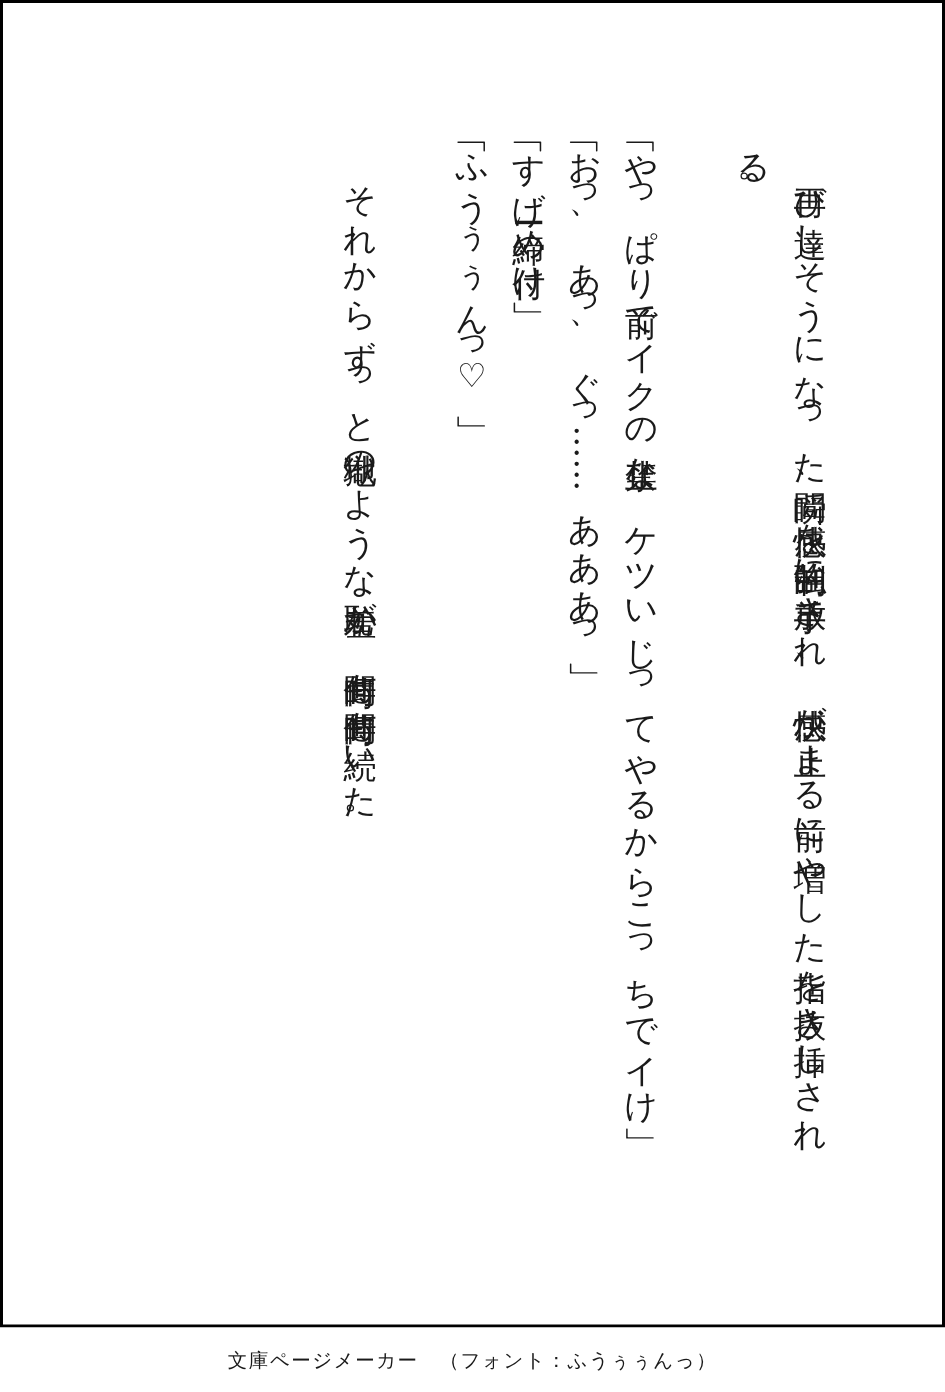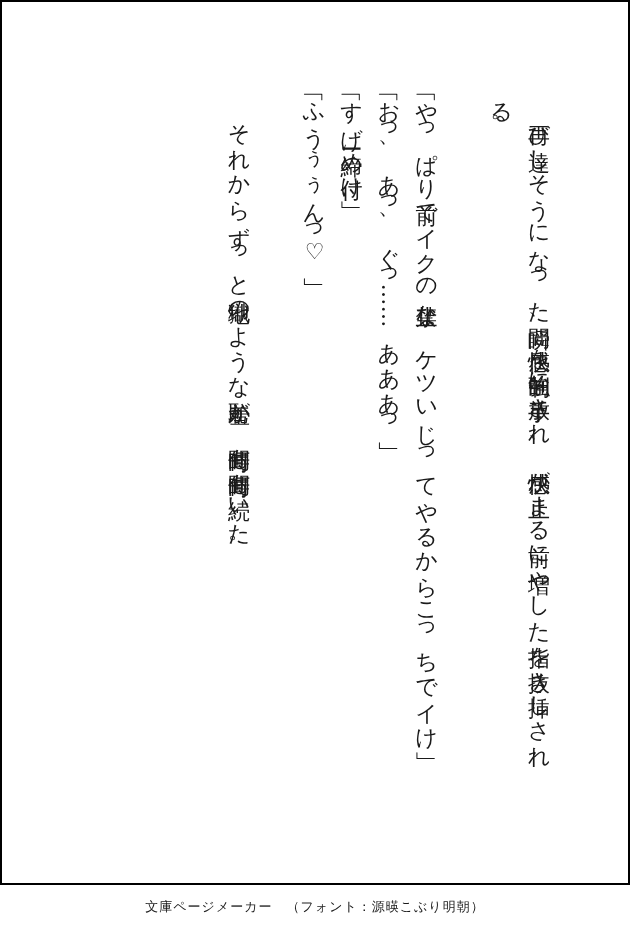--- a/index.html
+++ b/index.html
@@ -77,14 +77,14 @@
       <p class="line blank"></p>
       <p class="line">「やっぱり前でイクの禁止な。ケツいじってやるからこっちでイけ」</p>
       <p class="line">「おっ、あっ、ぐっ……あああっ」</p>
       <p class="line">「すげー締め付け」</p>
       <p class="line">「ふうぅぅんっ♡」</p>
       <p class="line blank"></p>
       <p class="line indent">それからずっと地獄のような羞恥が、何時間も何時間も続いた。</p>
     </div>
   </div>
 
-  <div class="footer">文庫ページメーカー　（フォント：源暎こぶり明朝）</div>
+  <div class="footer">文庫ページメーカー　（フォント：ふうぅぅんっ）</div>
 </div>
 
 </body></html>

